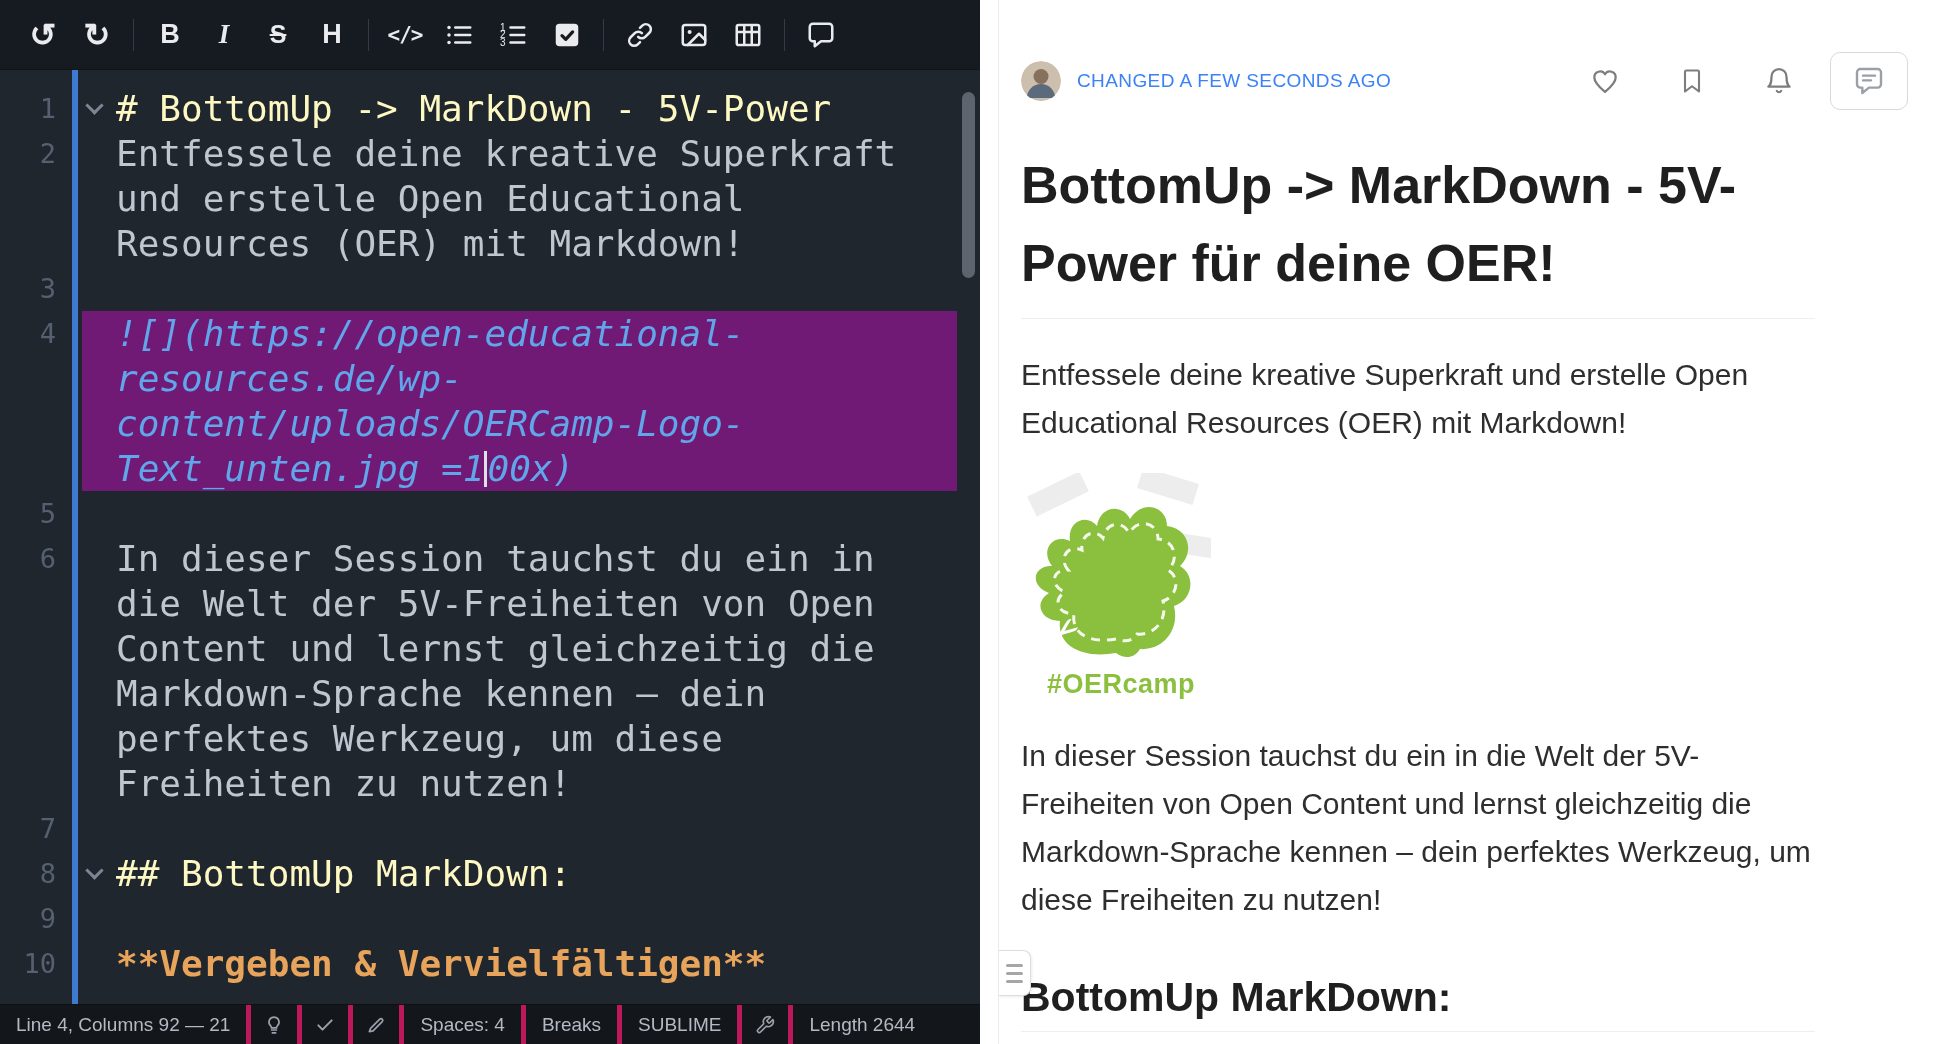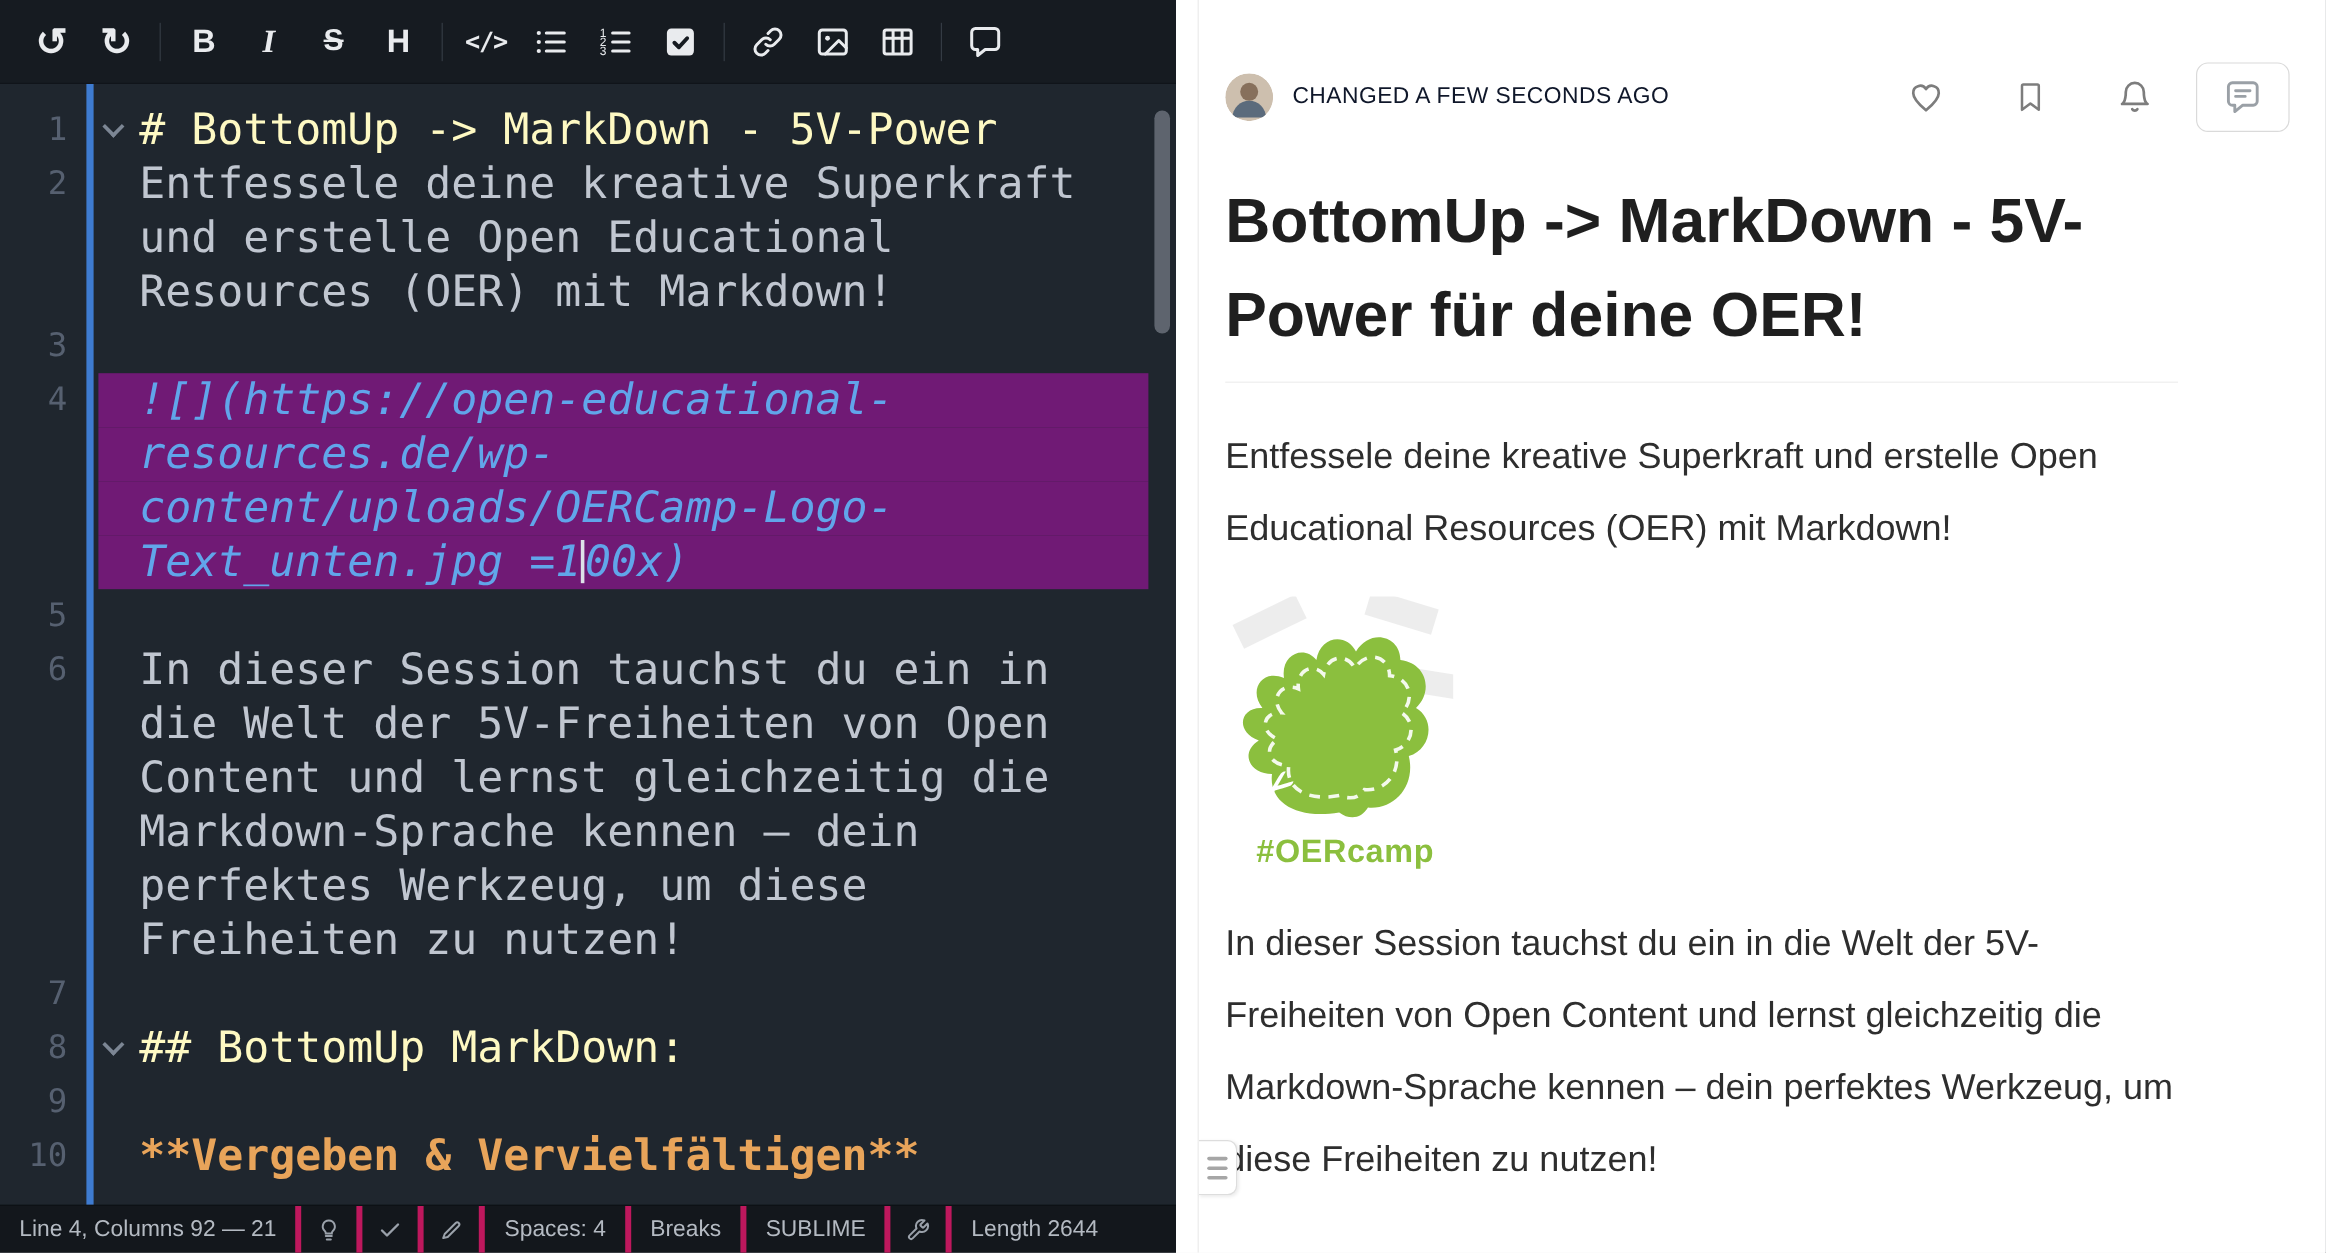--- a/index.html
+++ b/index.html
@@ -52,30 +52,30 @@
   
   .preview-pane { flex:1; background:#fff; position:relative; border-left:1px solid #ececec; }
   .grip { position:absolute; left:0; top:950px; width:32px; height:46px; background:#fff;
           border:1px solid #ddd; border-left:none; border-radius:0 8px 8px 0;
           display:flex; flex-direction:column; justify-content:center; gap:5px; padding:0 7px;
           box-shadow:1px 1px 3px rgba(0,0,0,0.08); cursor:col-resize; z-index:5; }
   .grip i { display:block; height:3px; background:#a6a6a6; border-radius:2px; }
 
   .pv-top { display:flex; align-items:center; margin:52px 30px 0 22px; }
   .avatar { width:40px; height:40px; border-radius:50%; overflow:hidden; flex-shrink:0; cursor:pointer; }
-  .pv-status { margin-left:16px; font-size:19px; letter-spacing:0.4px; color:#0f172a; }
+  .pv-status { margin-left:16px; font-size:19px; letter-spacing:0.4px; color:#3b82f6; }
   .pv-icons { display:flex; align-items:center; gap:58px; margin-left:auto; color:#7d7d7d; }
   .pv-icons > span { cursor:pointer; display:flex; }
   .pv-comment-btn { width:78px; height:58px; margin-left:36px; border:1.5px solid #dadada; border-radius:10px;
                     display:flex; align-items:center; justify-content:center; color:#9aa0a6; cursor:pointer; }
 
   .pv-content { padding:0 123px 0 22px; color:#2b2b2b; }
   .pv-content h1 { font-size:52px; line-height:1.5; font-weight:bold; color:#1f1f1f;
                    margin-top:36px; padding-bottom:16px; border-bottom:1px solid #eee; }
-  .pv-content p { font-size:30px; line-height:60px; color:#2e2e2e; margin-top:32px; }
+  .pv-content p { font-size:30px; line-height:48px; color:#2e2e2e; margin-top:32px; }
   .logo { margin-top:26px; width:200px; }
   .logo-caption { font-size:27px; font-weight:bold; color:#8bbf3e; text-align:center; margin-top:2px;
                   letter-spacing:0.5px; }
   .pv-content h2 { font-size:41px; font-weight:bold; color:#1f1f1f; margin-top:50px;
                    padding-bottom:10px; border-bottom:1px solid #eee; }
 </style>
 </head>
 <body>
 
 <div class="app">

